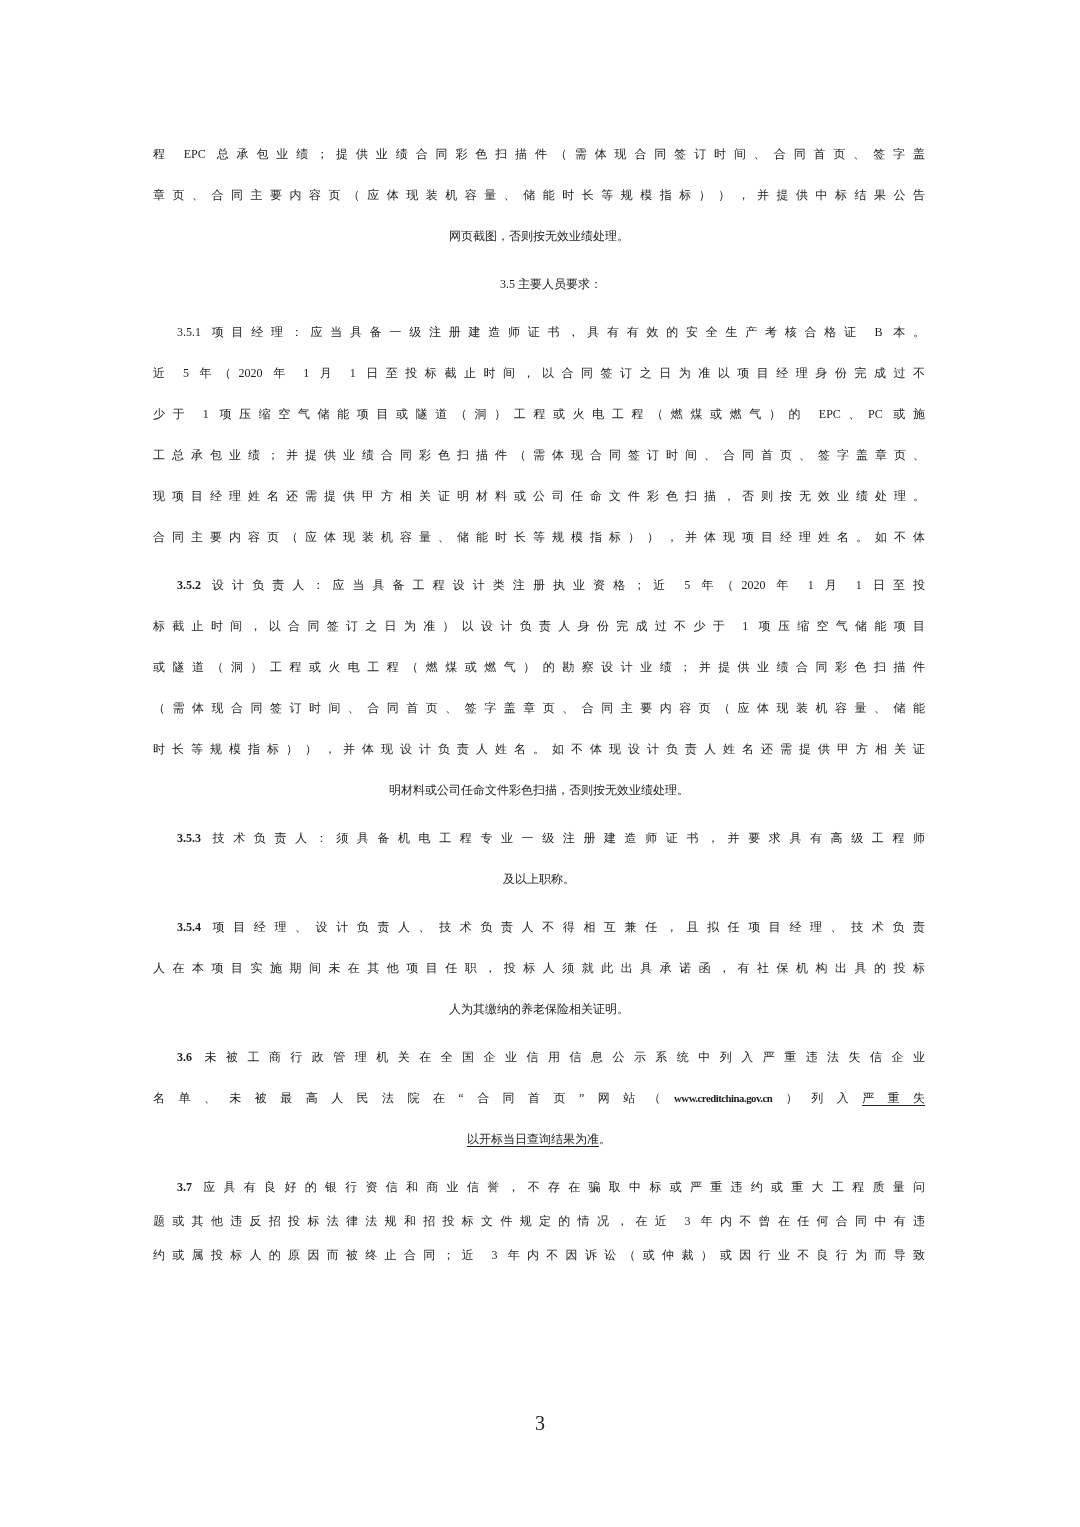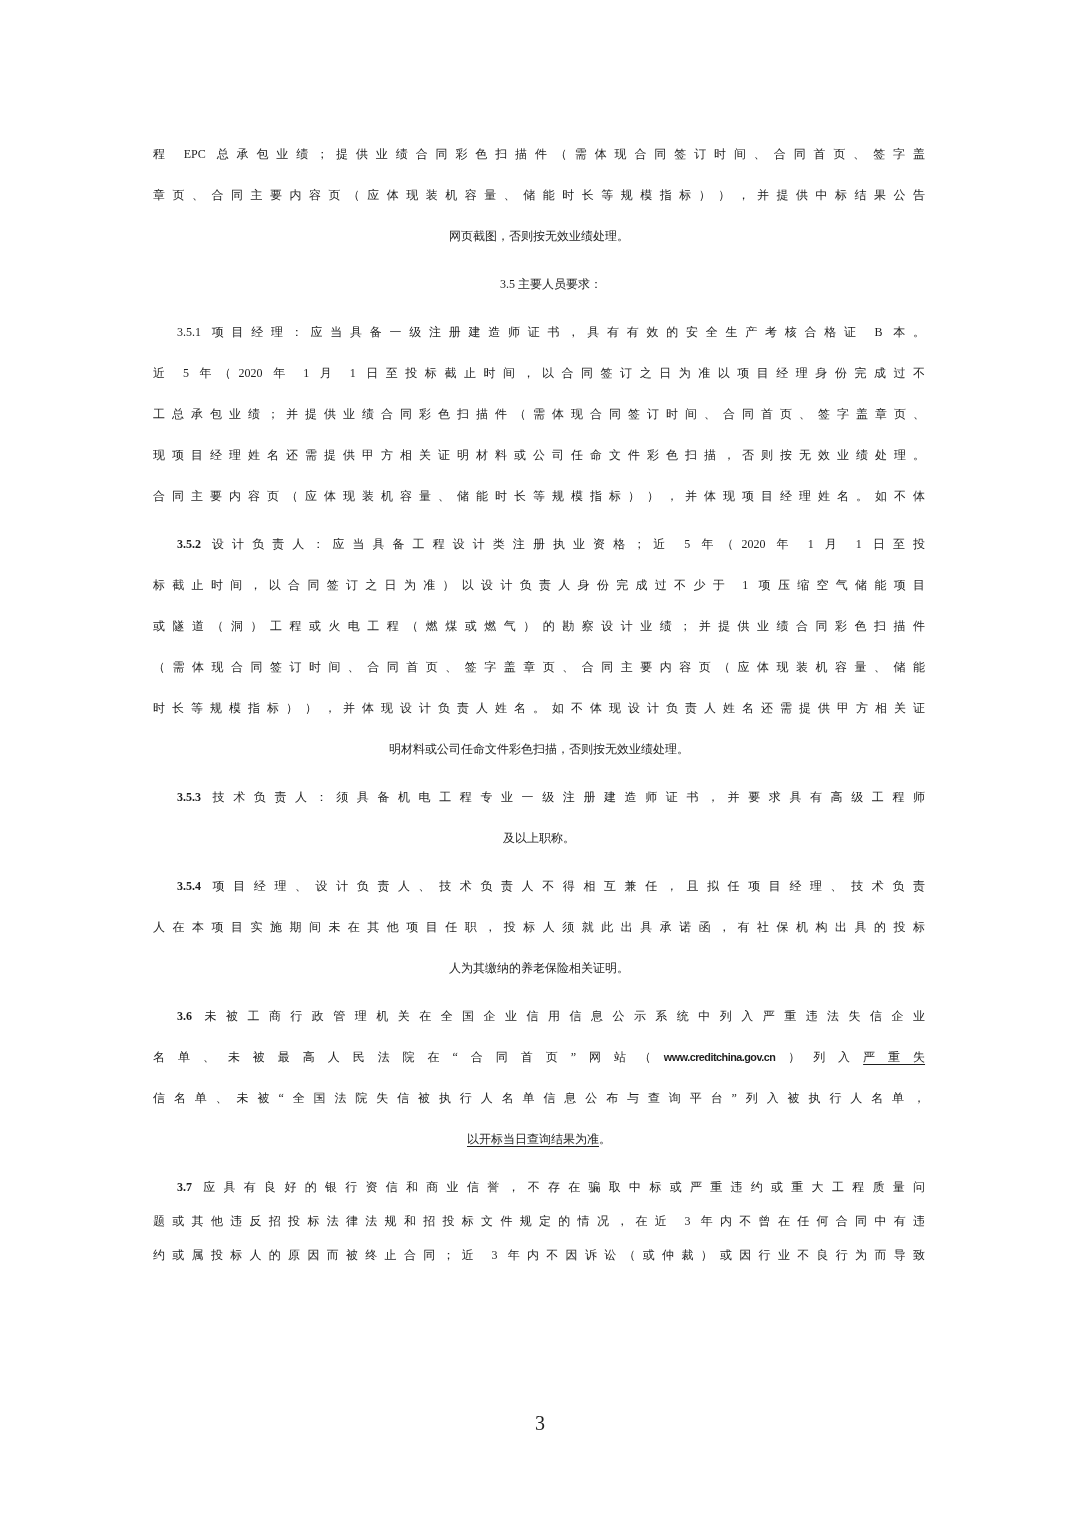--- a/index.html
+++ b/index.html
@@ -23,21 +23,21 @@
   .para:first-child{margin-top:0;}
   .para.tight{margin-top:10px;}
   .para.top .line{line-height:41px;}
   .para.tight .line{line-height:34px;}
   .line{white-space:normal;text-align:center;}
   .line.indent{text-indent:2em;}
   .line.full{text-align:justify;text-align-last:justify;}
   .s-b{font-weight:bold;}
   .s-u{text-decoration:underline;text-underline-offset:3px;}
   .s-m{
-    font-family:Liberation Sans, sans-serif;
+    font-family:Liberation Serif, serif;
     font-weight:bold;
     font-size:0.9em;
     letter-spacing:-0.5px;
   }
   .page-number{
     position:absolute;
     top:1412px;left:0;width:100%;
     text-align:center;
     font-size:20px;
     color:#1e1e1e;
@@ -52,20 +52,21 @@
         <div class="line full"><span>程 EPC 总承包业绩；提供业绩合同彩色扫描件（需体现合同签订时间、合同首页、签字盖</span></div>
         <div class="line full"><span>章页、合同主要内容页（应体现装机容量、储能时长等规模指标）），并提供中标结果公告</span></div>
         <div class="line"><span>网页截图，否则按无效业绩处理。</span></div>
       </div>
       <div class="para top">
         <div class="line indent"><span>3.5 主要人员要求：</span></div>
       </div>
       <div class="para top">
         <div class="line indent full"><span>3.5.1 项目经理：应当具备一级注册建造师证书，具有有效的安全生产考核合格证 B 本。</span></div>
         <div class="line full"><span>近 5 年（2020 年 1 月 1 日至投标截止时间，以合同签订之日为准以项目经理身份完成过不</span></div>
+        <div class="line full"><span>少于 1 项压缩空气储能项目或隧道（洞）工程或火电工程（燃煤或燃气）的 EPC、PC 或施</span></div>
         <div class="line full"><span>工总承包业绩；并提供业绩合同彩色扫描件（需体现合同签订时间、合同首页、签字盖章页、</span></div>
         <div class="line full"><span>现项目经理姓名还需提供甲方相关证明材料或公司任命文件彩色扫描，否则按无效业绩处理。</span></div>
         <div class="line full"><span>合同主要内容页（应体现装机容量、储能时长等规模指标）），并体现项目经理姓名。如不体</span></div>
       </div>
       <div class="para top">
         <div class="line indent full"><span class="s-b">3.5.2</span><span> 设计负责人：应当具备工程设计类注册执业资格；近 5 年（2020 年 1 月 1 日至投</span></div>
         <div class="line full"><span>标截止时间，以合同签订之日为准）以设计负责人身份完成过不少于 1 项压缩空气储能项目</span></div>
         <div class="line full"><span>或隧道（洞）工程或火电工程（燃煤或燃气）的勘察设计业绩；并提供业绩合同彩色扫描件</span></div>
         <div class="line full"><span>（需体现合同签订时间、合同首页、签字盖章页、合同主要内容页（应体现装机容量、储能</span></div>
         <div class="line full"><span>时长等规模指标）），并体现设计负责人姓名。如不体现设计负责人姓名还需提供甲方相关证</span></div>
@@ -76,21 +77,20 @@
         <div class="line"><span>及以上职称。</span></div>
       </div>
       <div class="para top">
         <div class="line indent full"><span class="s-b">3.5.4</span><span> 项目经理、设计负责人、技术负责人不得相互兼任，且拟任项目经理、技术负责</span></div>
         <div class="line full"><span>人在本项目实施期间未在其他项目任职，投标人须就此出具承诺函，有社保机构出具的投标</span></div>
         <div class="line"><span>人为其缴纳的养老保险相关证明。</span></div>
       </div>
       <div class="para top">
         <div class="line indent full"><span class="s-b">3.6</span><span> 未被工商行政管理机关在全国企业信用信息公示系统中列入严重违法失信企业</span></div>
         <div class="line full"><span>名单、未被最高人民法院在“合同首页”网站（</span><span class="s-m">www.creditchina.gov.cn</span><span>）列入</span><span class="s-u">严重失</span></div>
-        <div class="line full"><span>信名单、未被“全国法院失信被执行人名单信息公布与查询平台”列入被执行人名单，</span></div>
         <div class="line"><span class="s-u">以开标当日查询结果为准</span><span>。</span></div>
       </div>
       <div class="para tight">
         <div class="line indent full"><span class="s-b">3.7</span><span> 应具有良好的银行资信和商业信誉，不存在骗取中标或严重违约或重大工程质量问</span></div>
         <div class="line full"><span>题或其他违反招投标法律法规和招投标文件规定的情况，在近 3 年内不曾在任何合同中有违</span></div>
         <div class="line full"><span>约或属投标人的原因而被终止合同；近 3 年内不因诉讼（或仲裁）或因行业不良行为而导致</span></div>
       </div>
     </div>
   <div class="page-number">3</div>
 </div>

